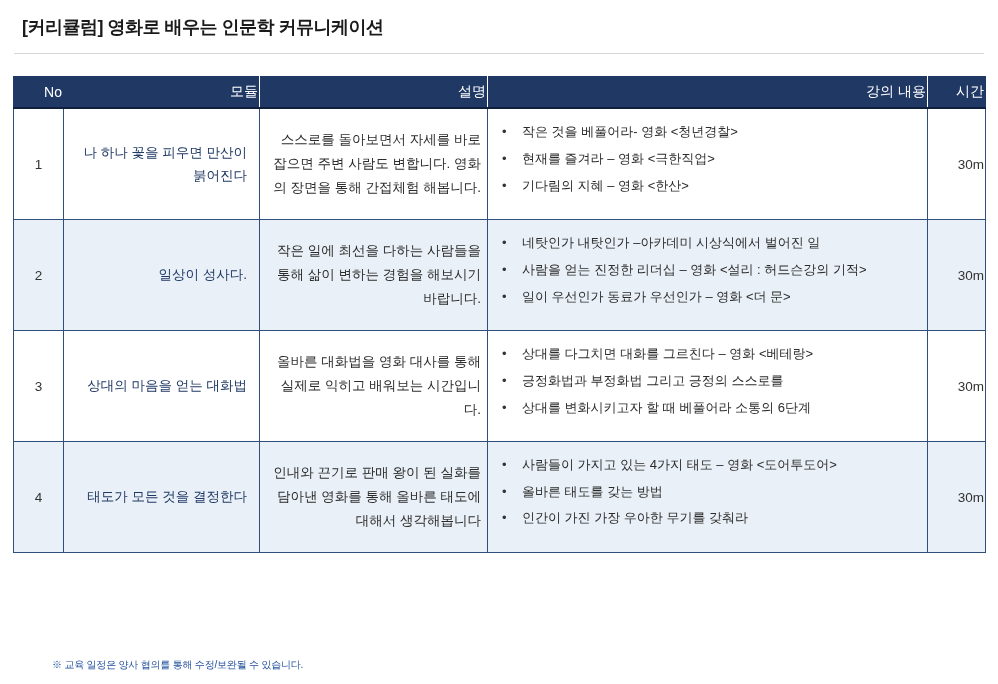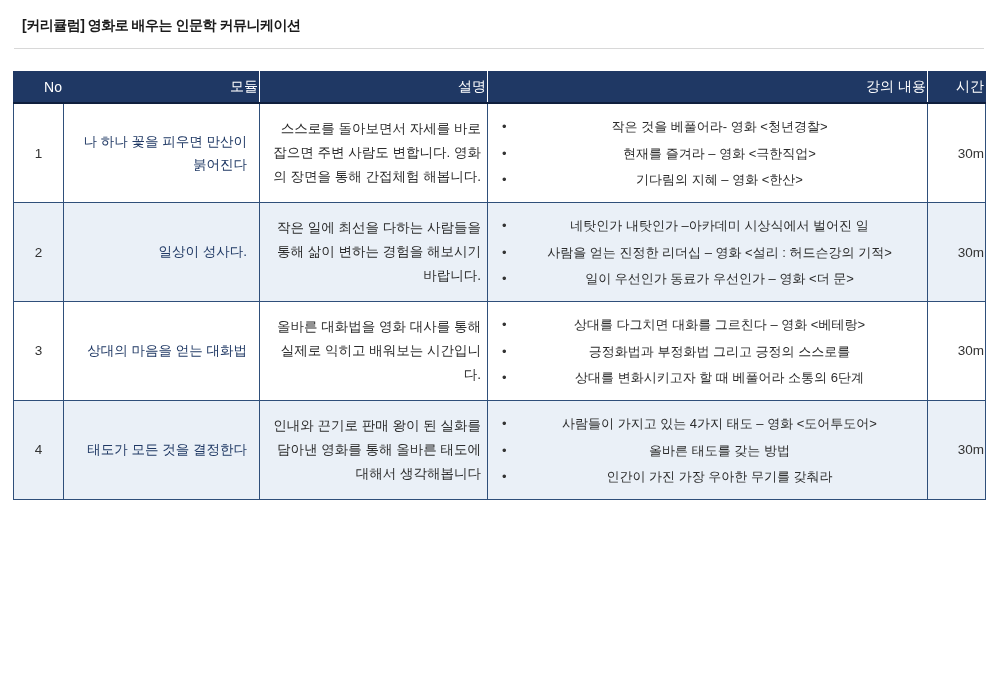--- a/index.html
+++ b/index.html
@@ -16,21 +16,21 @@
     overflow: hidden;
   }
   .page {
     width: 998px;
     height: 684px;
     box-sizing: border-box;
     padding: 0;
     position: relative;
   }
   .title {
-    font-size: 14px;
+    font-size: 18px;
     font-weight: bold;
     color: #1a1a1a;
     letter-spacing: -0.5px;
     padding: 16px 0 0 22px;
     line-height: 1.3;
   }
   .title-rule {
     margin: 14px 14px 0 14px;
     height: 1px;
     background: #d8d8d8;
@@ -87,23 +87,22 @@
   }
   td.desc {
     text-align: right;
     padding: 10px 6px 10px 11px;
     line-height: 1.78;
     color: #2b2b2b;
     font-size: 13px;
     vertical-align: top;
   }
   td.content {
-    padding: 10px 10px 8px 6px;
+    padding: 10px 10px 20px 6px;
     vertical-align: middle;
-    text-align: center;
   }
   td.time {
     text-align: right;
     font-size: 13px;
     color: #333333;
   }
   ul.bullets {
     margin: 0;
     padding: 0;
     list-style: none;
@@ -212,14 +211,15 @@
             <li>올바른 태도를 갖는 방법</li>
             <li>인간이 가진 가장 우아한 무기를 갖춰라</li>
           </ul>
         </td>
         <td class="time">30m</td>
       </tr>
 
     </tbody>
   </table>
 
+  <div class="footnote">※ 교육 일정은 양사 협의를 통해 수정/보완될 수 있습니다.</div>
 
 </div>
 
 </body></html>

